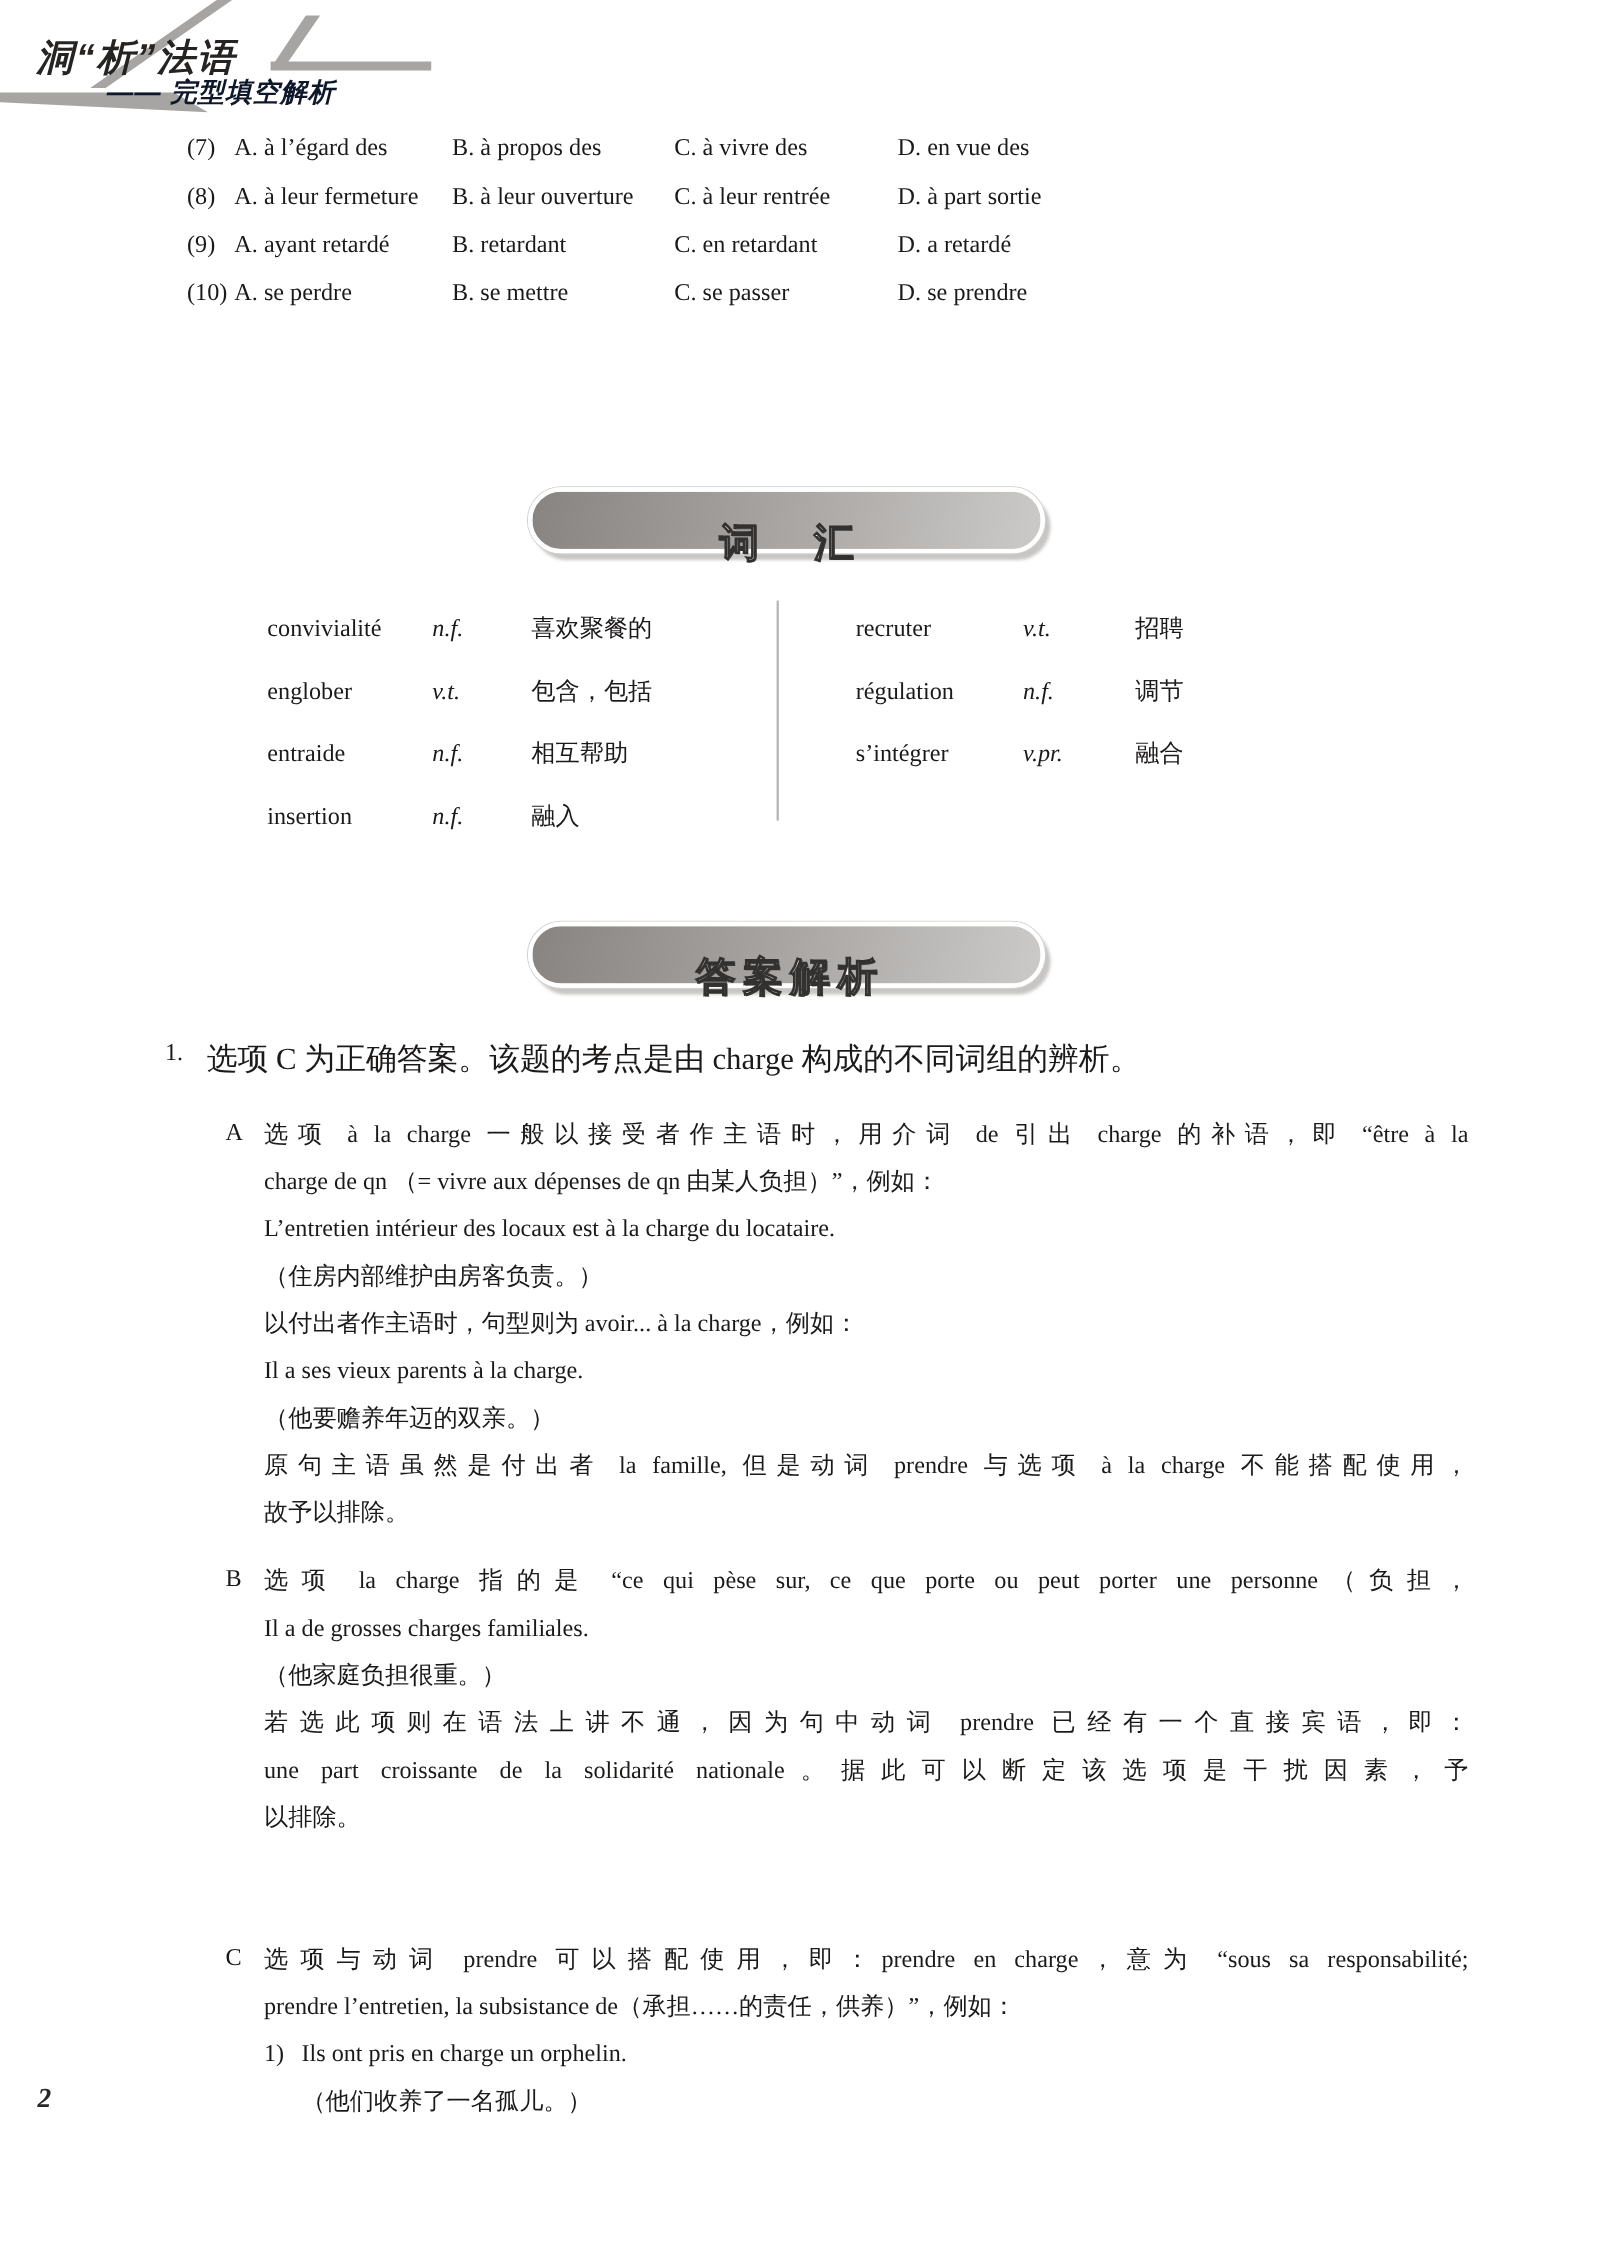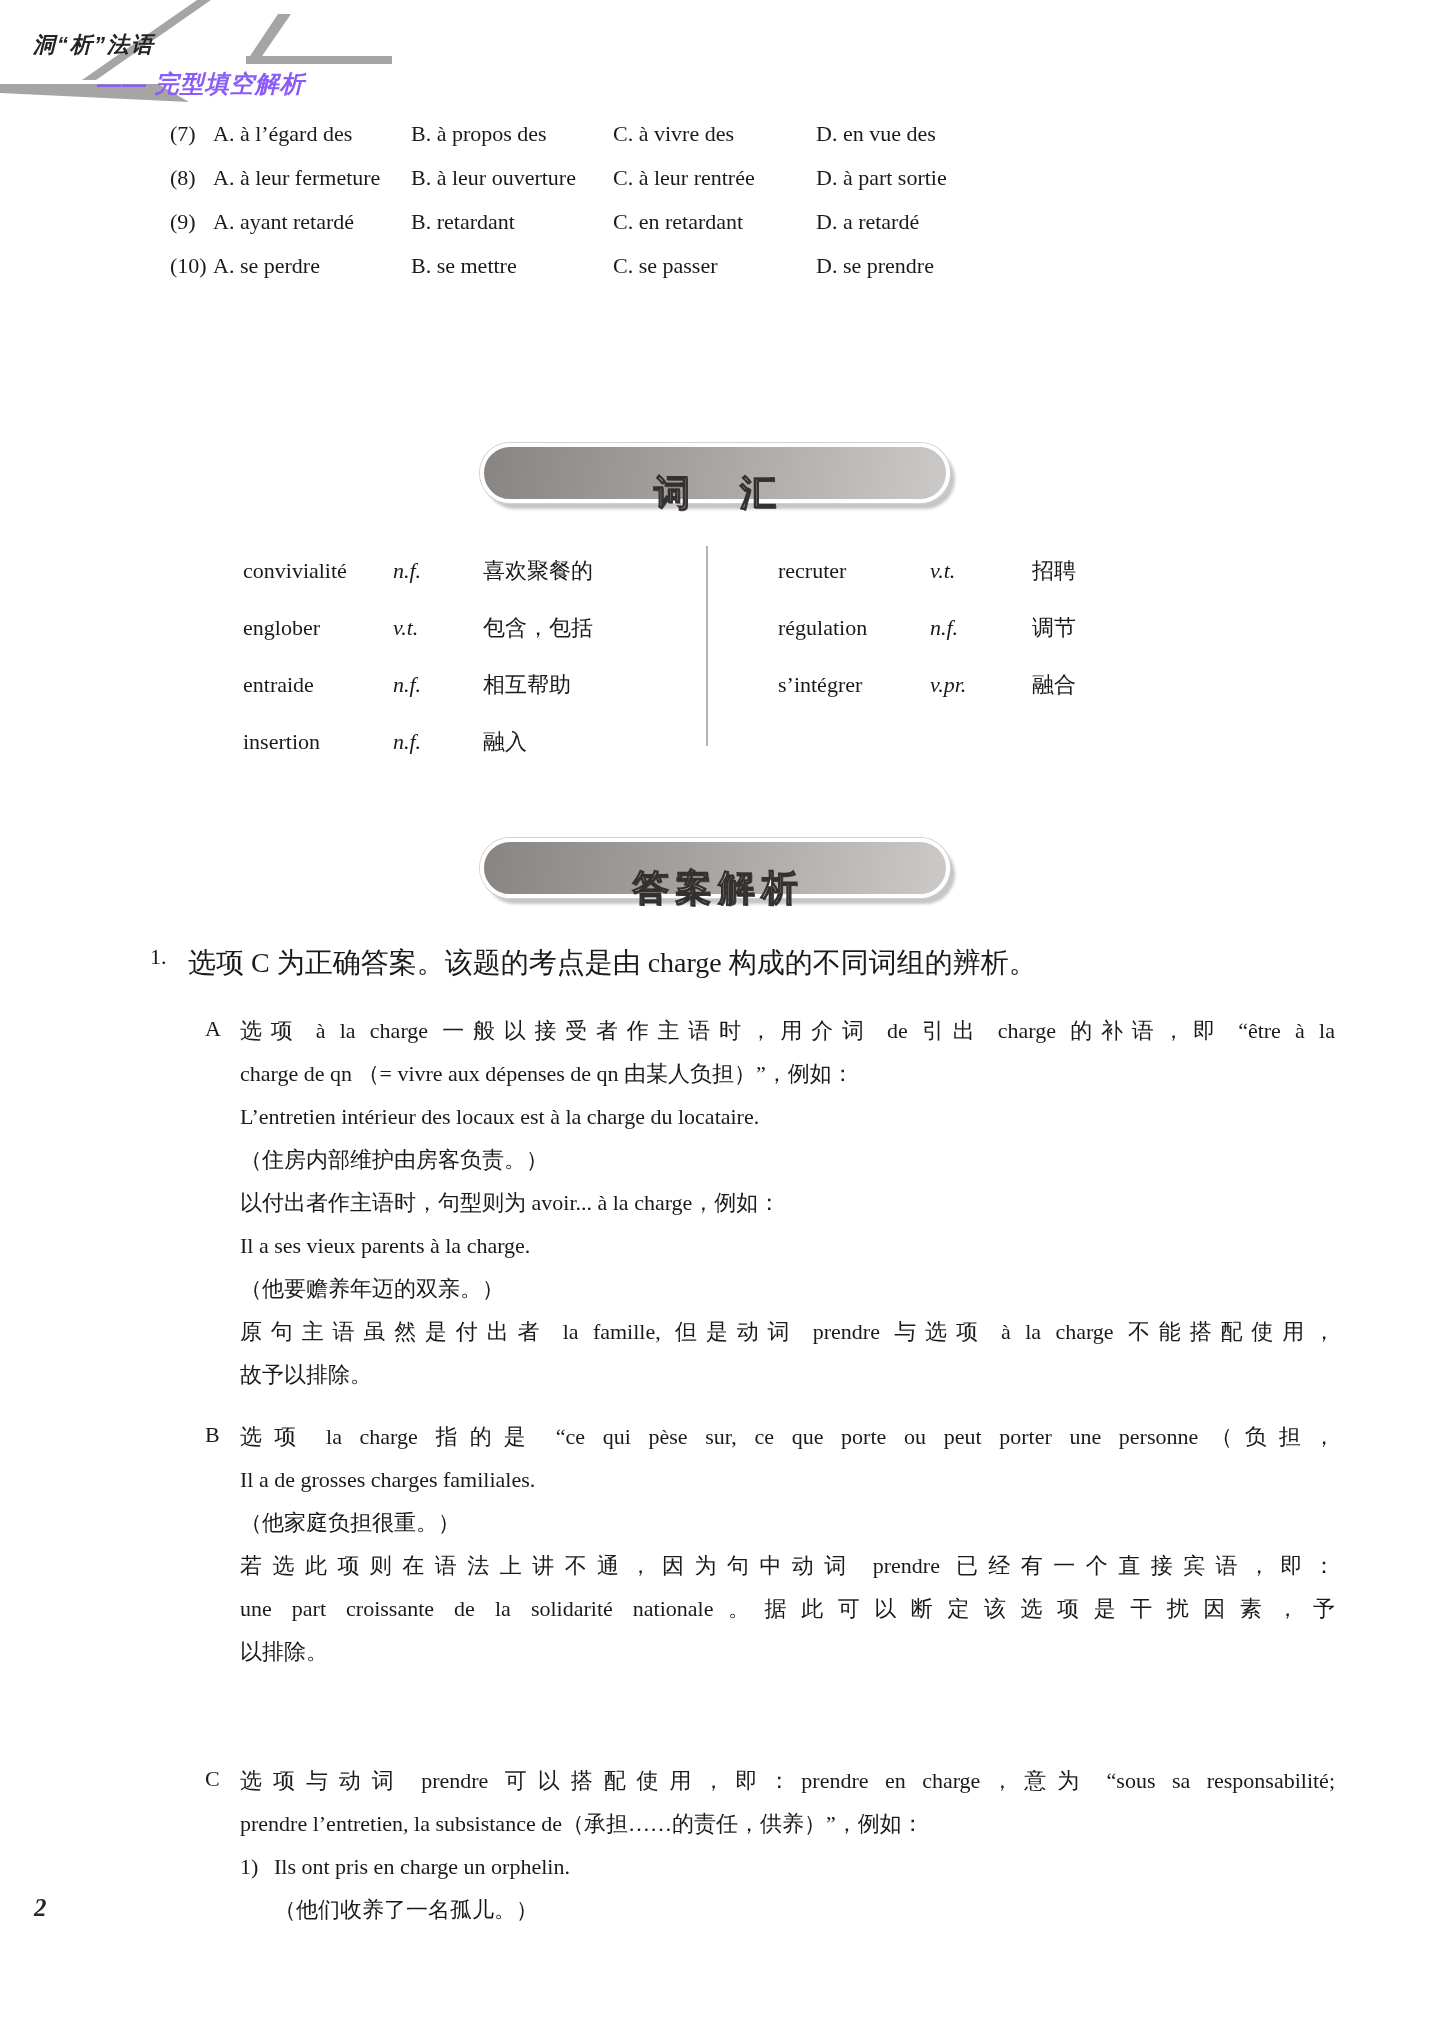--- a/index.html
+++ b/index.html
@@ -4,26 +4,26 @@
 <style>
   html,body{margin:0;padding:0;background:#e8e8e8;}
   #page{
     position:relative;width:1453px;height:2043px;background:#ffffff;
     font-family:"Liberation Serif","DejaVu Serif",serif;color:#1c1a19;
     overflow:hidden;margin:0 auto;
   }
   
   .logo-deco{position:absolute;left:0;top:0;}
   .logo-line1{
-    position:absolute;left:33px;top:30px;font-size:22px;font-weight:700;font-style:italic;
+    position:absolute;left:33px;top:30px;font-size:34px;font-weight:700;font-style:italic;
     font-family:"Liberation Sans","DejaVu Sans",sans-serif;color:#262423;letter-spacing:2px;white-space:nowrap;
   }
   .logo-line2{
     position:absolute;left:97px;top:68px;font-size:24px;font-weight:700;font-style:italic;
-    font-family:"Liberation Sans","DejaVu Sans",sans-serif;color:#8b5cf6;letter-spacing:1px;white-space:nowrap;
+    font-family:"Liberation Sans","DejaVu Sans",sans-serif;color:#0f172a;letter-spacing:1px;white-space:nowrap;
   }
   
   .options{position:absolute;left:170px;top:112px;}
   .opt-row{display:flex;height:44px;align-items:center;font-size:22px;white-space:nowrap;}
   .opt-num{width:43px;}
   .opt-a{width:198px;}
   .opt-b{width:202px;}
   .opt-c{width:203px;}
   .opt-d{width:230px;}
   

